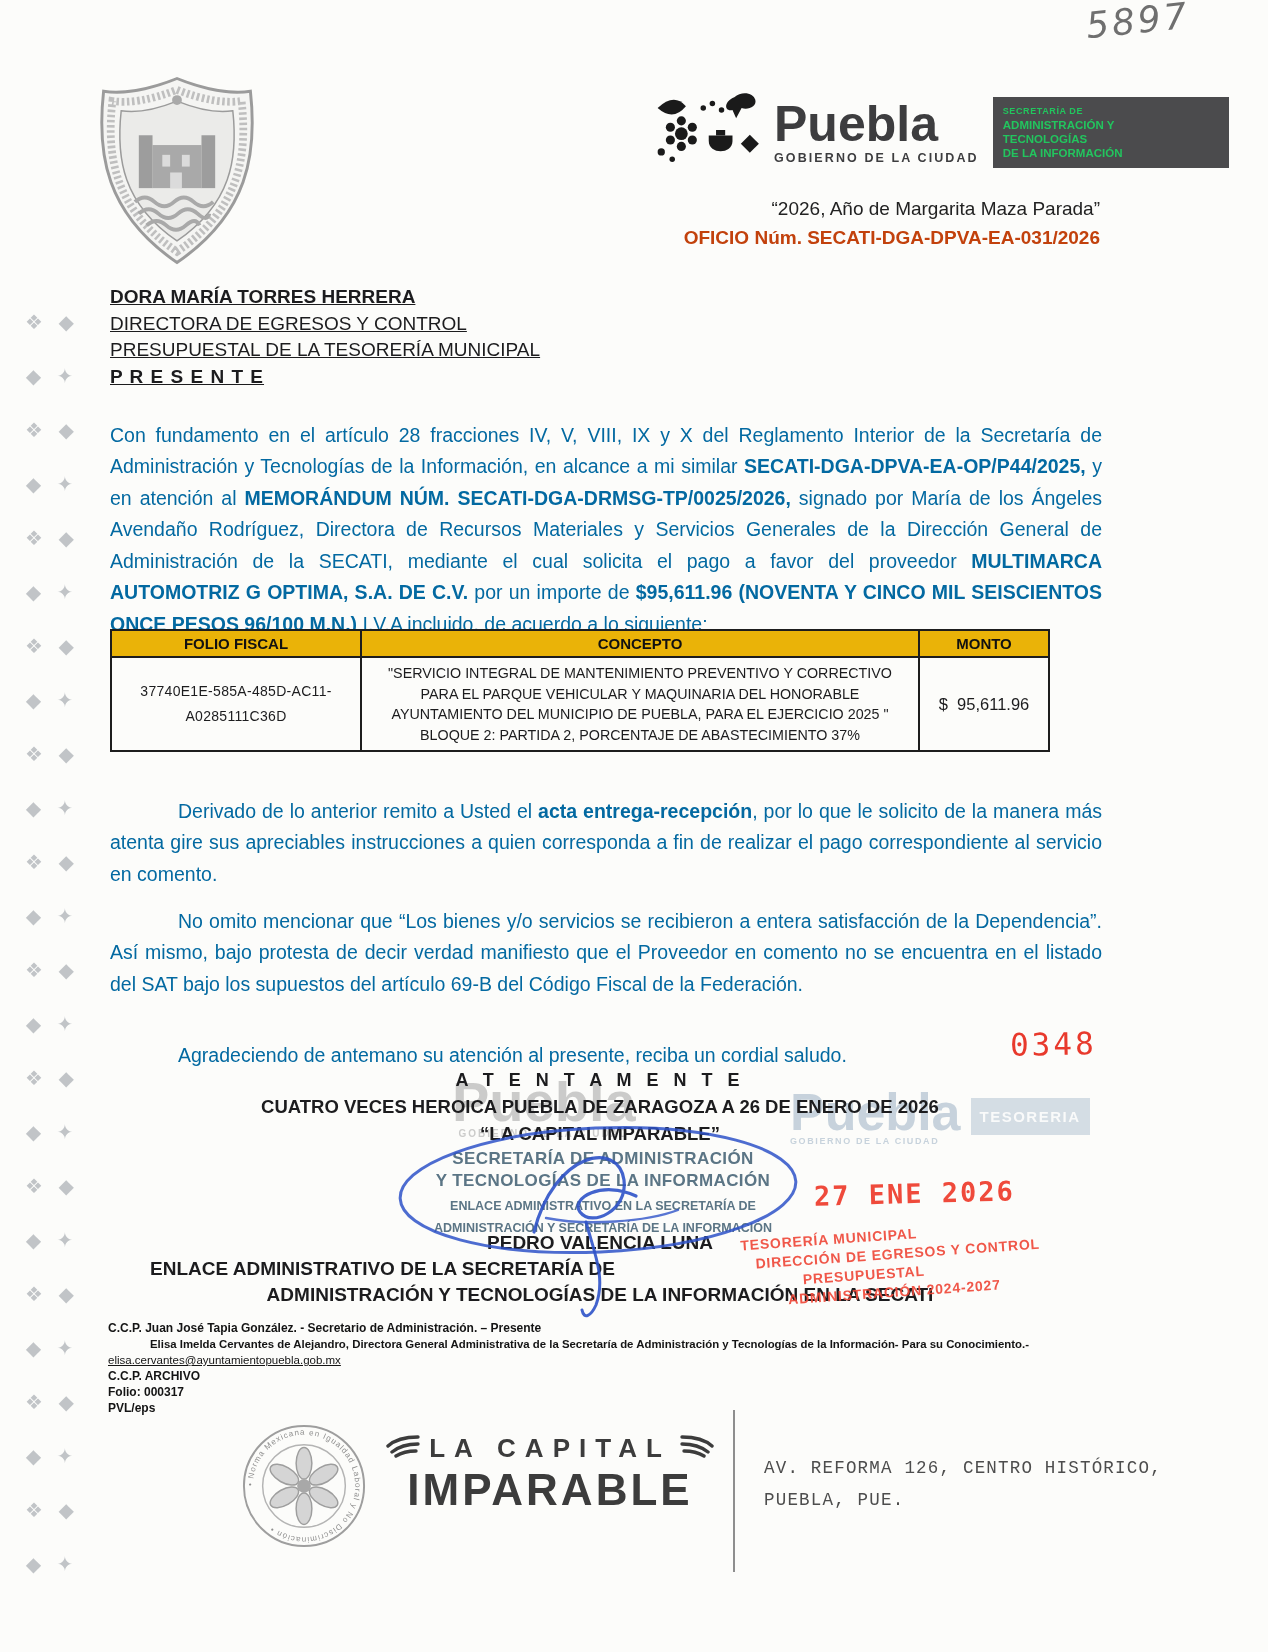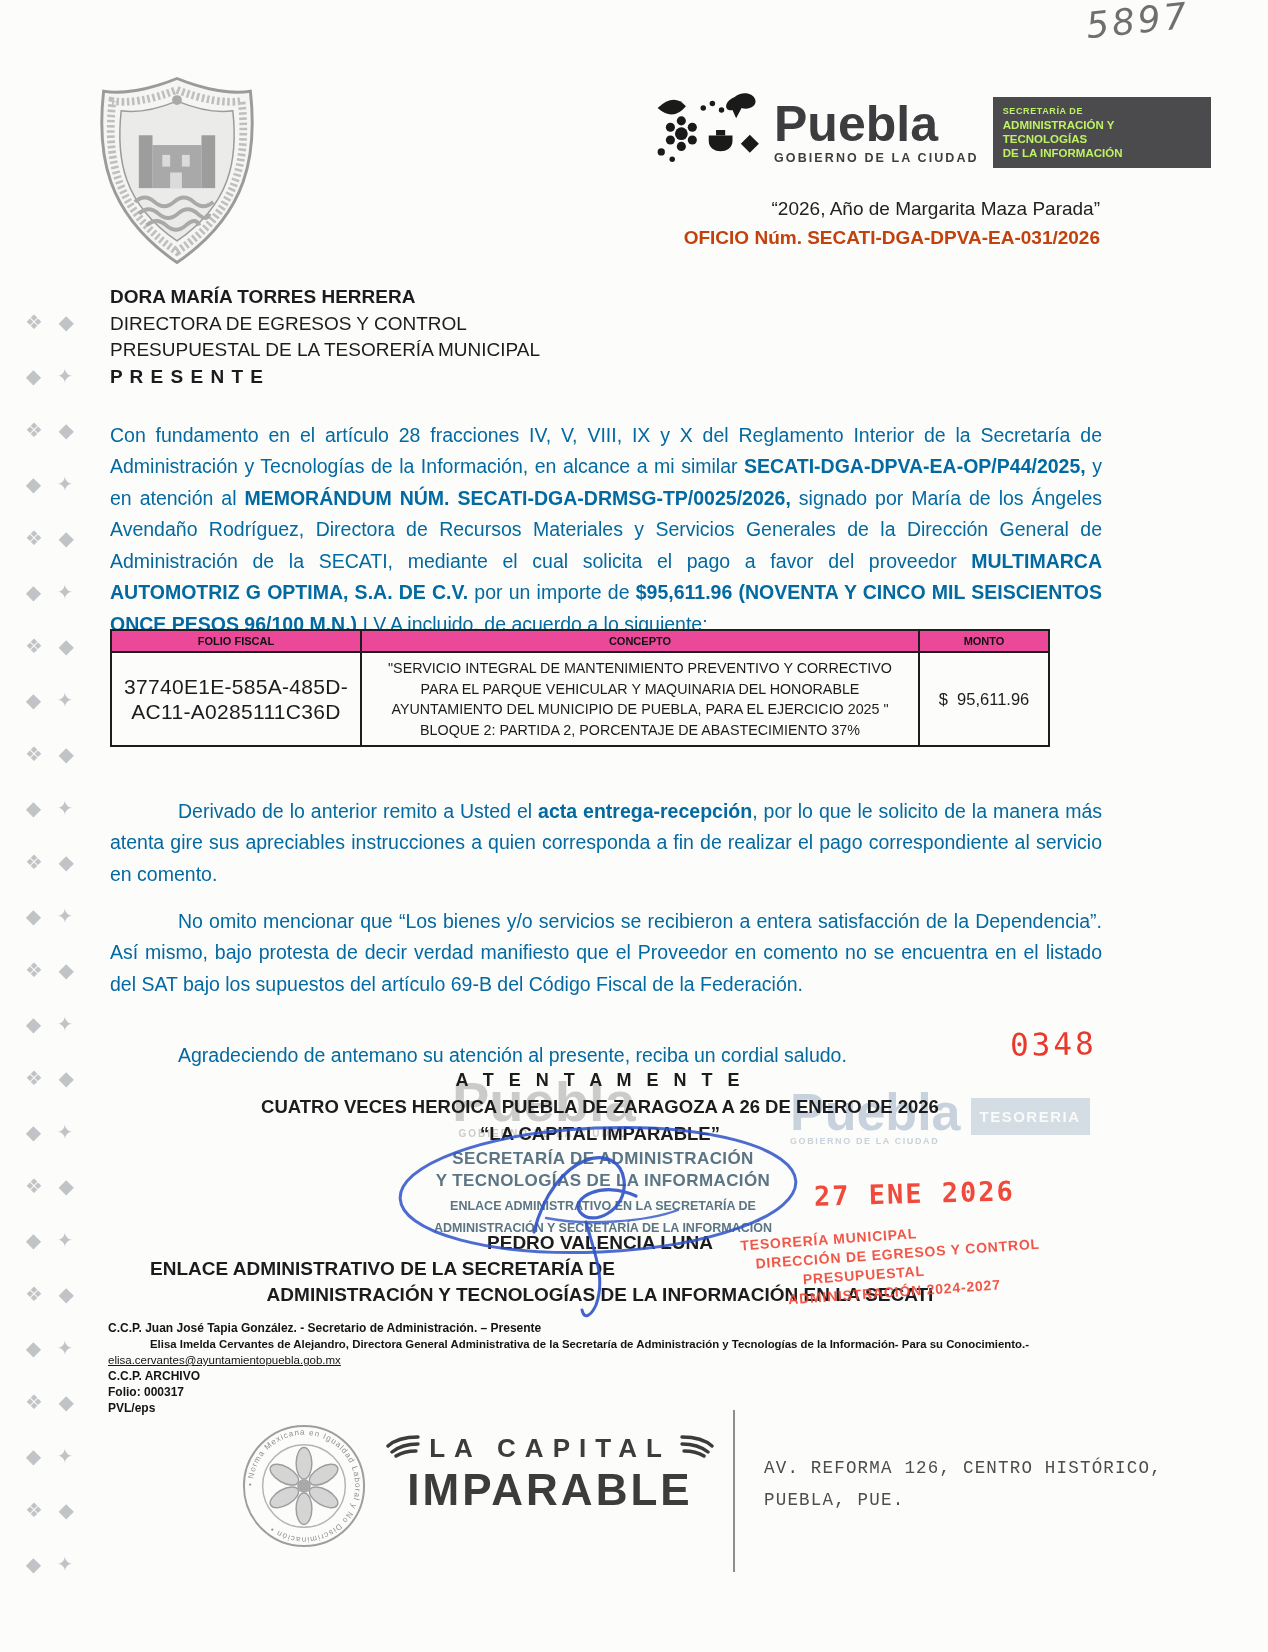--- a/index.html
+++ b/index.html
@@ -8,46 +8,46 @@
   .abs{position:absolute;}
   .b800{font-weight:800;}
 
   
   .handwritten{left:1086px;top:0;font-family:"DejaVu Sans",sans-serif;font-style:italic;
                font-size:36px;color:#6f6f6f;transform:rotate(-6deg);letter-spacing:3px;}
   .crest{left:84px;top:70px;opacity:.85;}
   .gov-logo{left:646px;top:88px;display:flex;align-items:center;gap:8px;}
   .wordmark{font-size:50px;font-weight:800;color:#3d3d3f;line-height:48px;}
   .tagline{font-size:12.5px;font-weight:700;color:#3d3d3f;letter-spacing:2.1px;margin-top:3px;}
-  .sec-box{background:#4b4b4d;color:#bef264;width:198px;padding:9px 10px 8px 10px;margin-left:6px;}
+  .sec-box{background:#4b4b4d;color:#22c55e;width:198px;padding:9px 28px 8px 10px;margin-left:6px;}
   .sec-box .s1{font-size:9px;font-weight:700;letter-spacing:.6px;margin-bottom:2px;}
   .sec-box .s2{font-size:11.5px;font-weight:800;line-height:14px;}
   .legend{right:168px;top:198px;font-size:19px;color:#222;}
   .oficio{right:168px;top:227px;font-size:19px;font-weight:800;color:#c2410c;}
 
   
-  .addressee{left:110px;top:284px;font-size:19px;line-height:26.5px;}
+  .addressee{left:110px;top:284px;font-size:19px;line-height:26.5px;text-decoration:underline;}
   .addr-name{font-weight:800;}
   .addr-pres{font-weight:800;letter-spacing:1px;}
 
   
   .para{left:110px;width:992px;font-size:19.5px;line-height:31.5px;text-align:justify;color:#0369a1;}
   .p1{top:400px;}
   .p2{top:776px;text-indent:68px;}
   .p3{top:886px;text-indent:68px;}
   .p4{top:1020px;text-indent:68px;}
 
   
   .tblwrap{left:110px;top:629px;width:938px;}
   table{width:100%;border-collapse:collapse;table-layout:fixed;}
   th,td{border:2px solid #1d1d1d;}
-  th{background:#ec4899;font-size:11px;font-weight:800;padding:4px 2px;color:#111;}
+  th{background:#eab308;font-size:15px;font-weight:800;padding:4px 2px;color:#111;}
   td{padding:5px 8px;vertical-align:middle;}
   .col-folio{width:250px;} .col-concepto{width:558px;} .col-monto{width:130px;}
-  td.folio{font-size:21px;text-align:center;line-height:25px;letter-spacing:.3px;}
+  td.folio{font-size:14px;text-align:center;line-height:25px;letter-spacing:.3px;}
   td.concepto{font-size:14.3px;text-align:center;line-height:20.5px;}
   td.monto{font-size:16.5px;text-align:center;white-space:pre;}
 
   
   .stamp-folio{left:1010px;top:1026px;color:#e8392c;font-family:"DejaVu Sans Mono","Liberation Mono",monospace;
                font-size:31px;letter-spacing:3px;transform:rotate(-1deg);z-index:4;}
   .wm{z-index:1;pointer-events:none;}
   .wm-left{left:452px;top:1076px;opacity:.34;color:#6f6f6f;text-align:center;}
   .wm-left .wm-word{font-size:56px;font-weight:800;line-height:52px;}
   .wm-left .wm-tag{font-size:10px;font-weight:700;letter-spacing:2px;}

